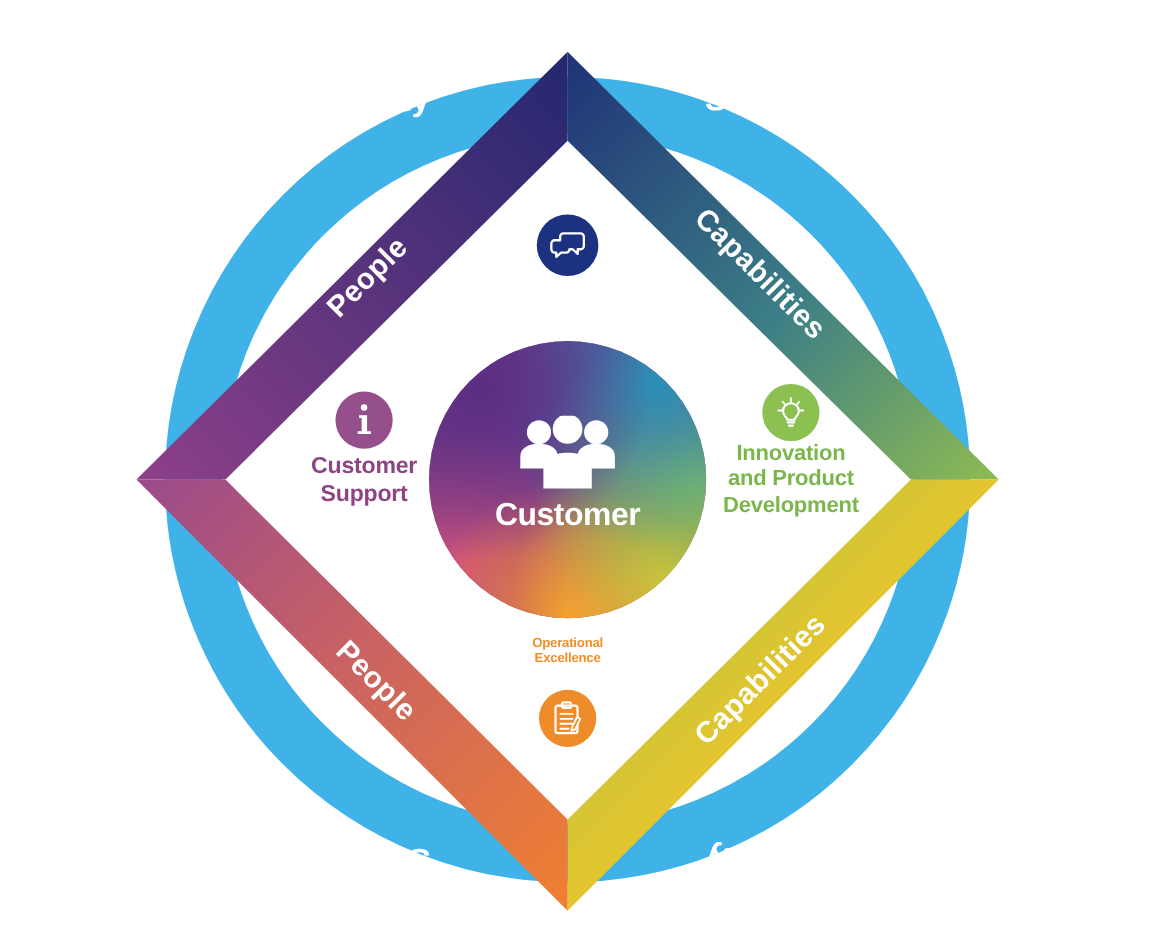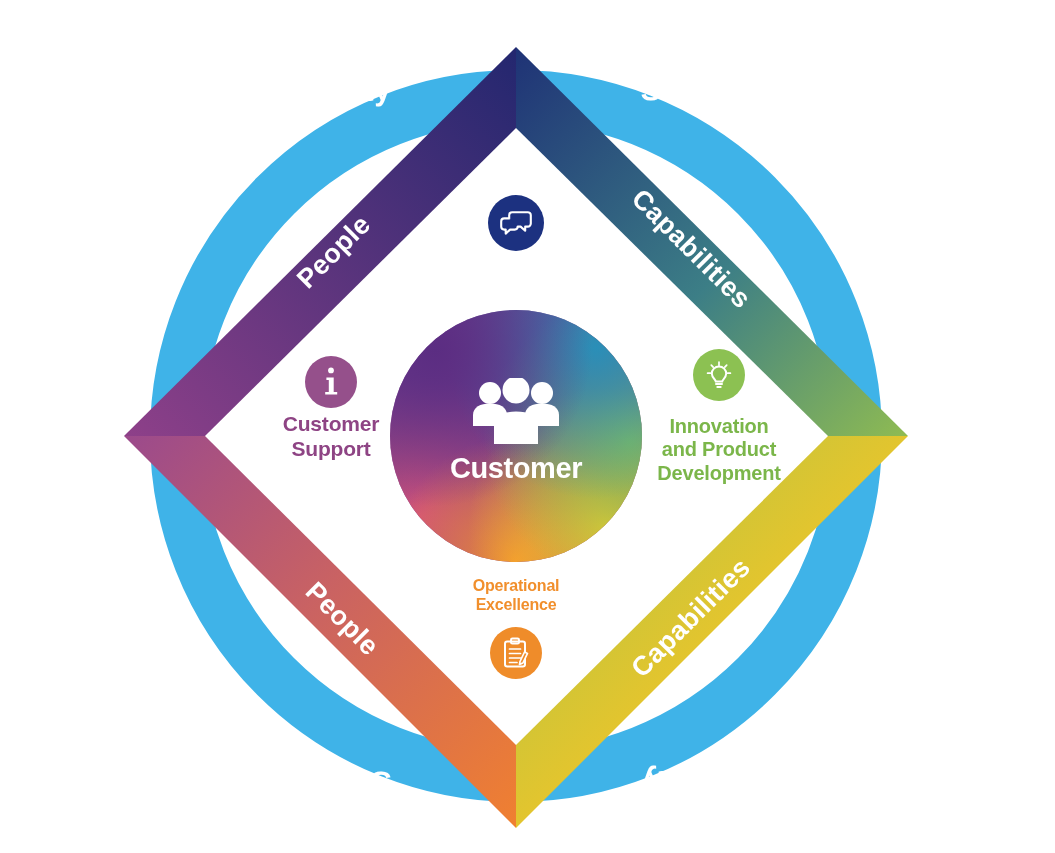--- a/index.html
+++ b/index.html
@@ -46,27 +46,26 @@
     width: 180px;
     font-size: 21px;
     color: #8e4484;
   }
   #label-innovation {
     left: 626px;
     top: 401px;
     width: 186px;
     font-size: 20px;
     color: #7bb64a;
-    margin-top: 14px;
   }
   #label-operational-excellence {
     left: 422px;
     top: 577px;
     width: 188px;
-    font-size: 16px;
+    font-size: 12px;
     color: #f18f2c;
   }
   #label-customer-center {
     left: 416px;
     top: 452px;
     width: 200px;
     font-size: 29px;
     color: #ffffff;
     letter-spacing: -0.4px;
   }

